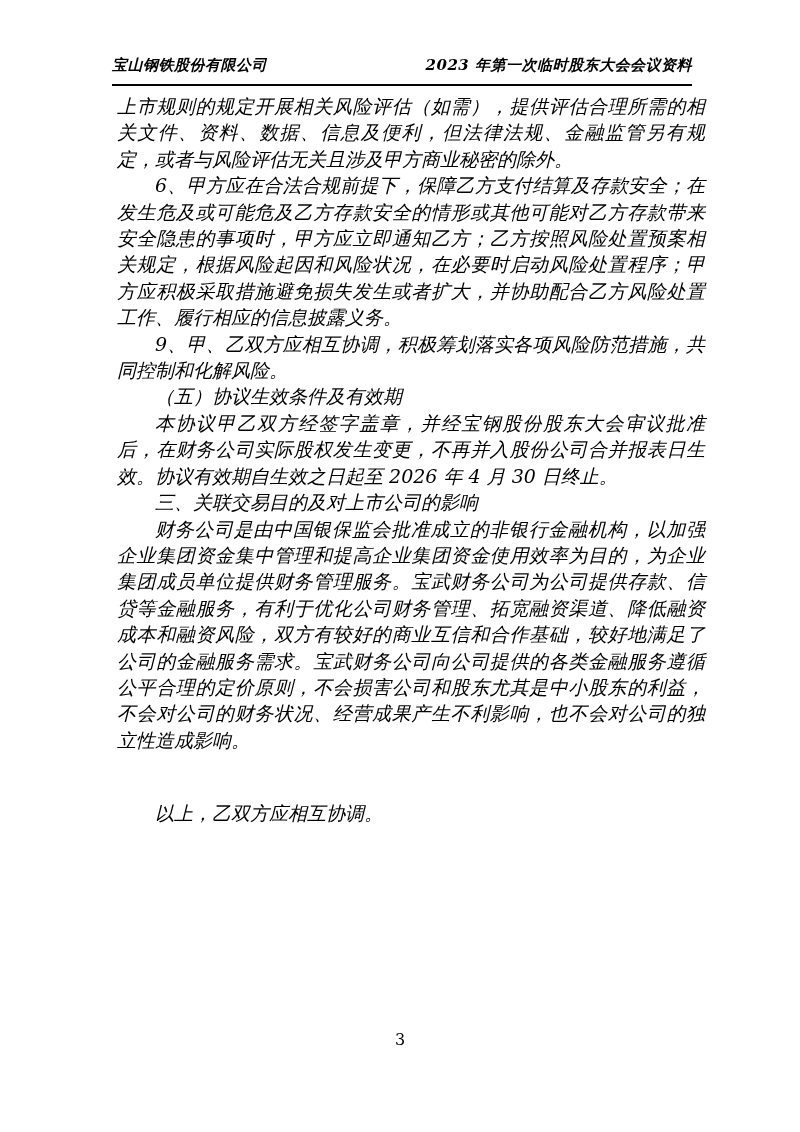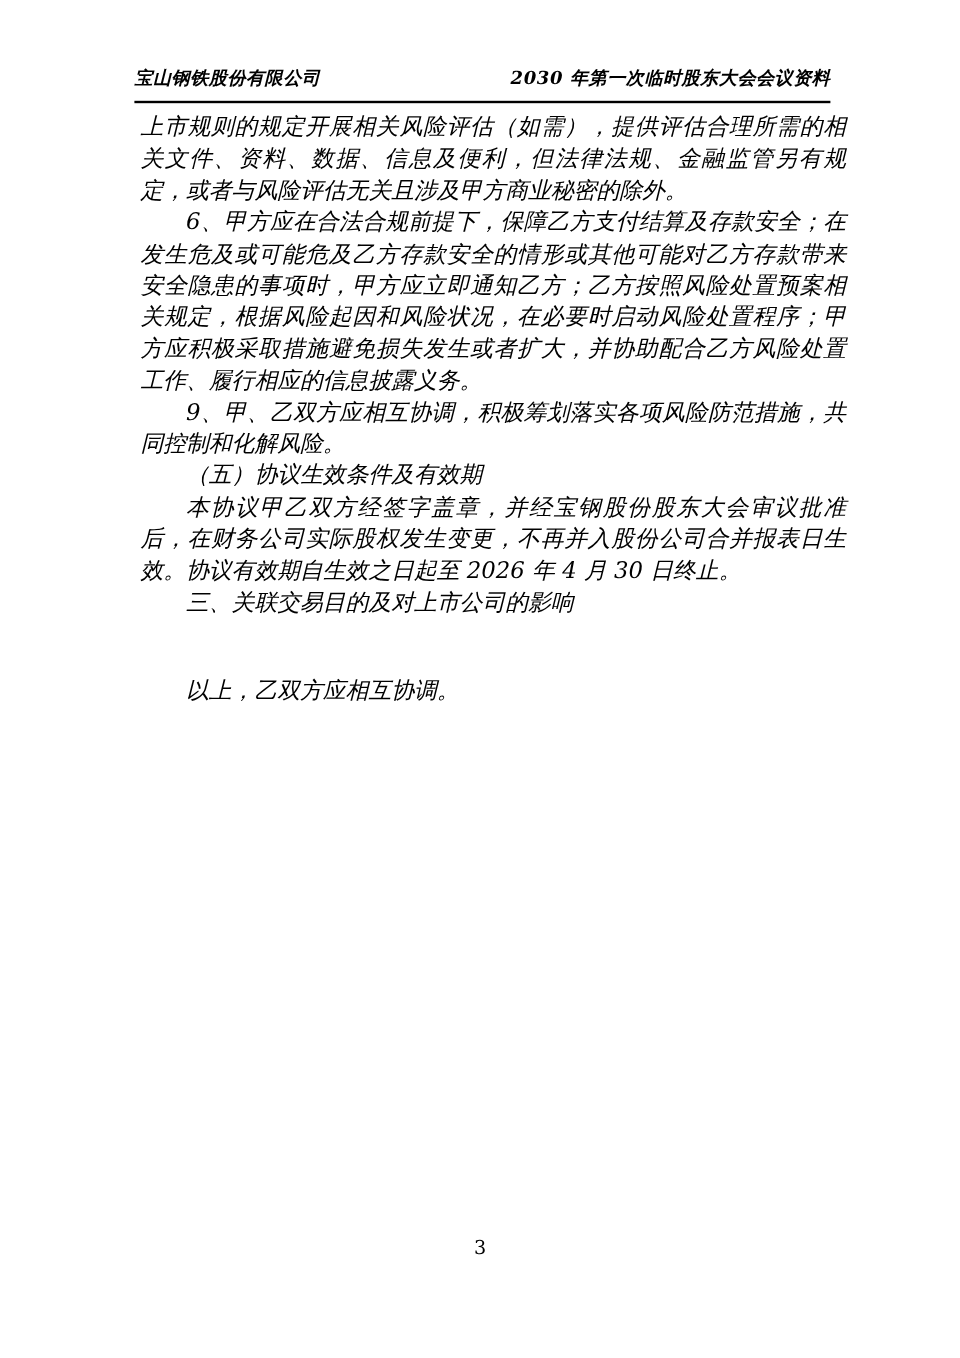--- a/index.html
+++ b/index.html
@@ -53,28 +53,29 @@
     color: #000000;
   }
 </style>
 </head>
 <body>
 
 <div class="page">
 
   <div class="header">
     <span>宝山钢铁股份有限公司</span>
-    <span>2030 年第一次临时股东大会会议资料</span>
+    <span>2023 年第一次临时股东大会会议资料</span>
   </div>
 
   <div class="body">
     <p class="no-indent">上市规则的规定开展相关风险评估（如需），提供评估合理所需的相关文件、资料、数据、信息及便利，但法律法规、金融监管另有规定，或者与风险评估无关且涉及甲方商业秘密的除外。</p>
     <p>6、甲方应在合法合规前提下，保障乙方支付结算及存款安全；在发生危及或可能危及乙方存款安全的情形或其他可能对乙方存款带来安全隐患的事项时，甲方应立即通知乙方；乙方按照风险处置预案相关规定，根据风险起因和风险状况，在必要时启动风险处置程序；甲方应积极采取措施避免损失发生或者扩大，并协助配合乙方风险处置工作、履行相应的信息披露义务。</p>
     <p>9、甲、乙双方应相互协调，积极筹划落实各项风险防范措施，共同控制和化解风险。</p>
     <p>（五）协议生效条件及有效期</p>
     <p>本协议甲乙双方经签字盖章，并经宝钢股份股东大会审议批准后，在财务公司实际股权发生变更，不再并入股份公司合并报表日生效。协议有效期自生效之日起至 2026 年 4 月 30 日终止。</p>
     <p>三、关联交易目的及对上市公司的影响</p>
+    <p>财务公司是由中国银保监会批准成立的非银行金融机构，以加强企业集团资金集中管理和提高企业集团资金使用效率为目的，为企业集团成员单位提供财务管理服务。宝武财务公司为公司提供存款、信贷等金融服务，有利于优化公司财务管理、拓宽融资渠道、降低融资成本和融资风险，双方有较好的商业互信和合作基础，较好地满足了公司的金融服务需求。宝武财务公司向公司提供的各类金融服务遵循公平合理的定价原则，不会损害公司和股东尤其是中小股东的利益，不会对公司的财务状况、经营成果产生不利影响，也不会对公司的独立性造成影响。</p>
     <p class="gap-before">以上，乙双方应相互协调。</p>
   </div>
 
   <div class="page-number">3</div>
 
 </div>
 
 </body></html>

